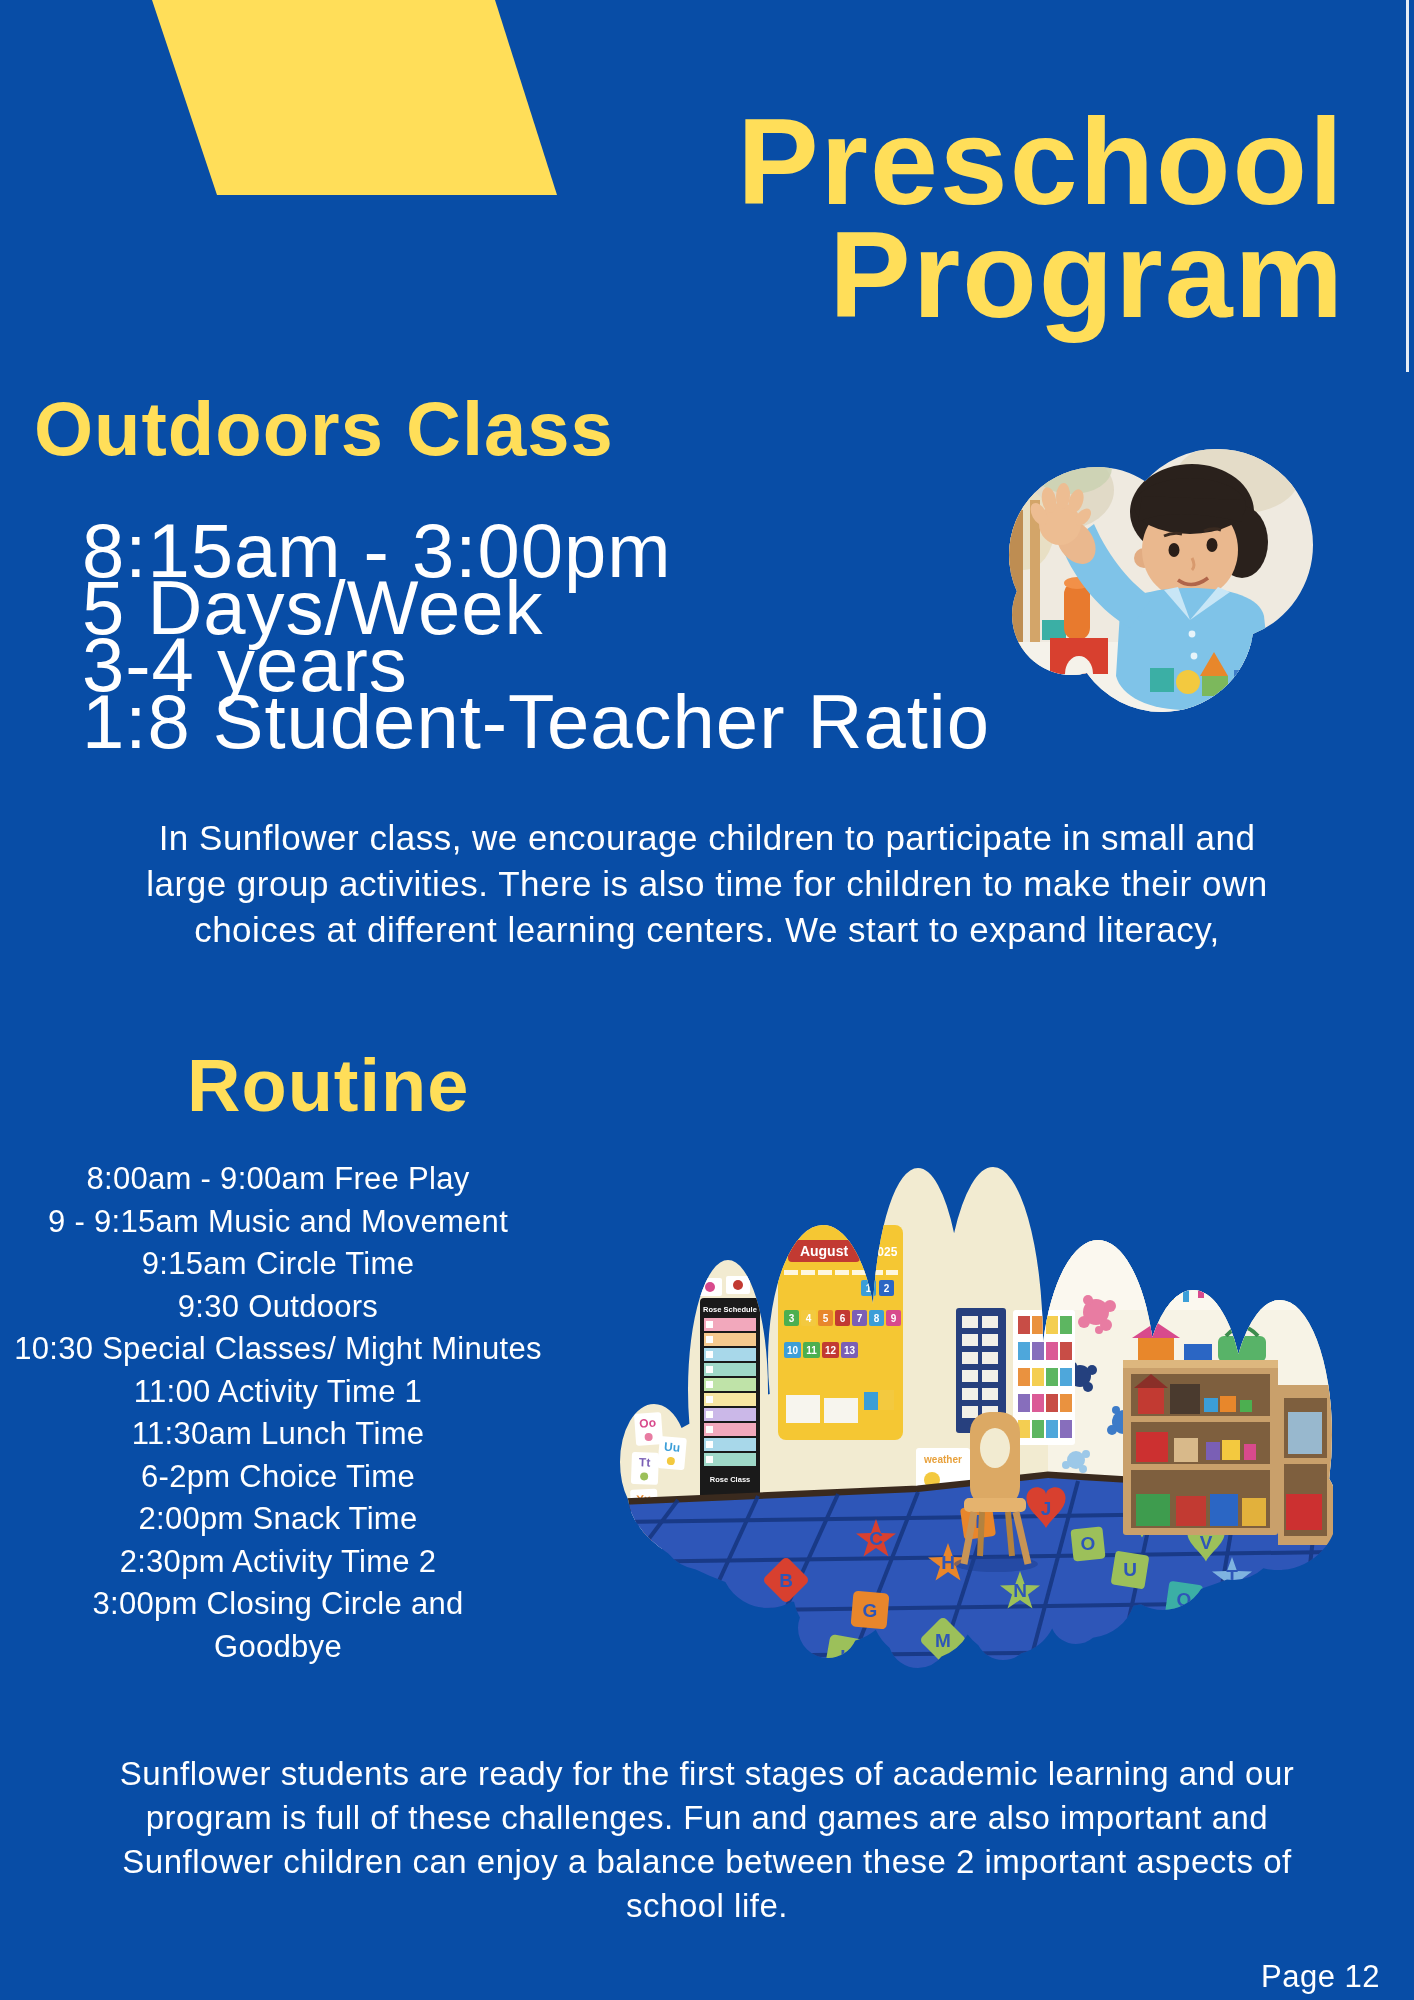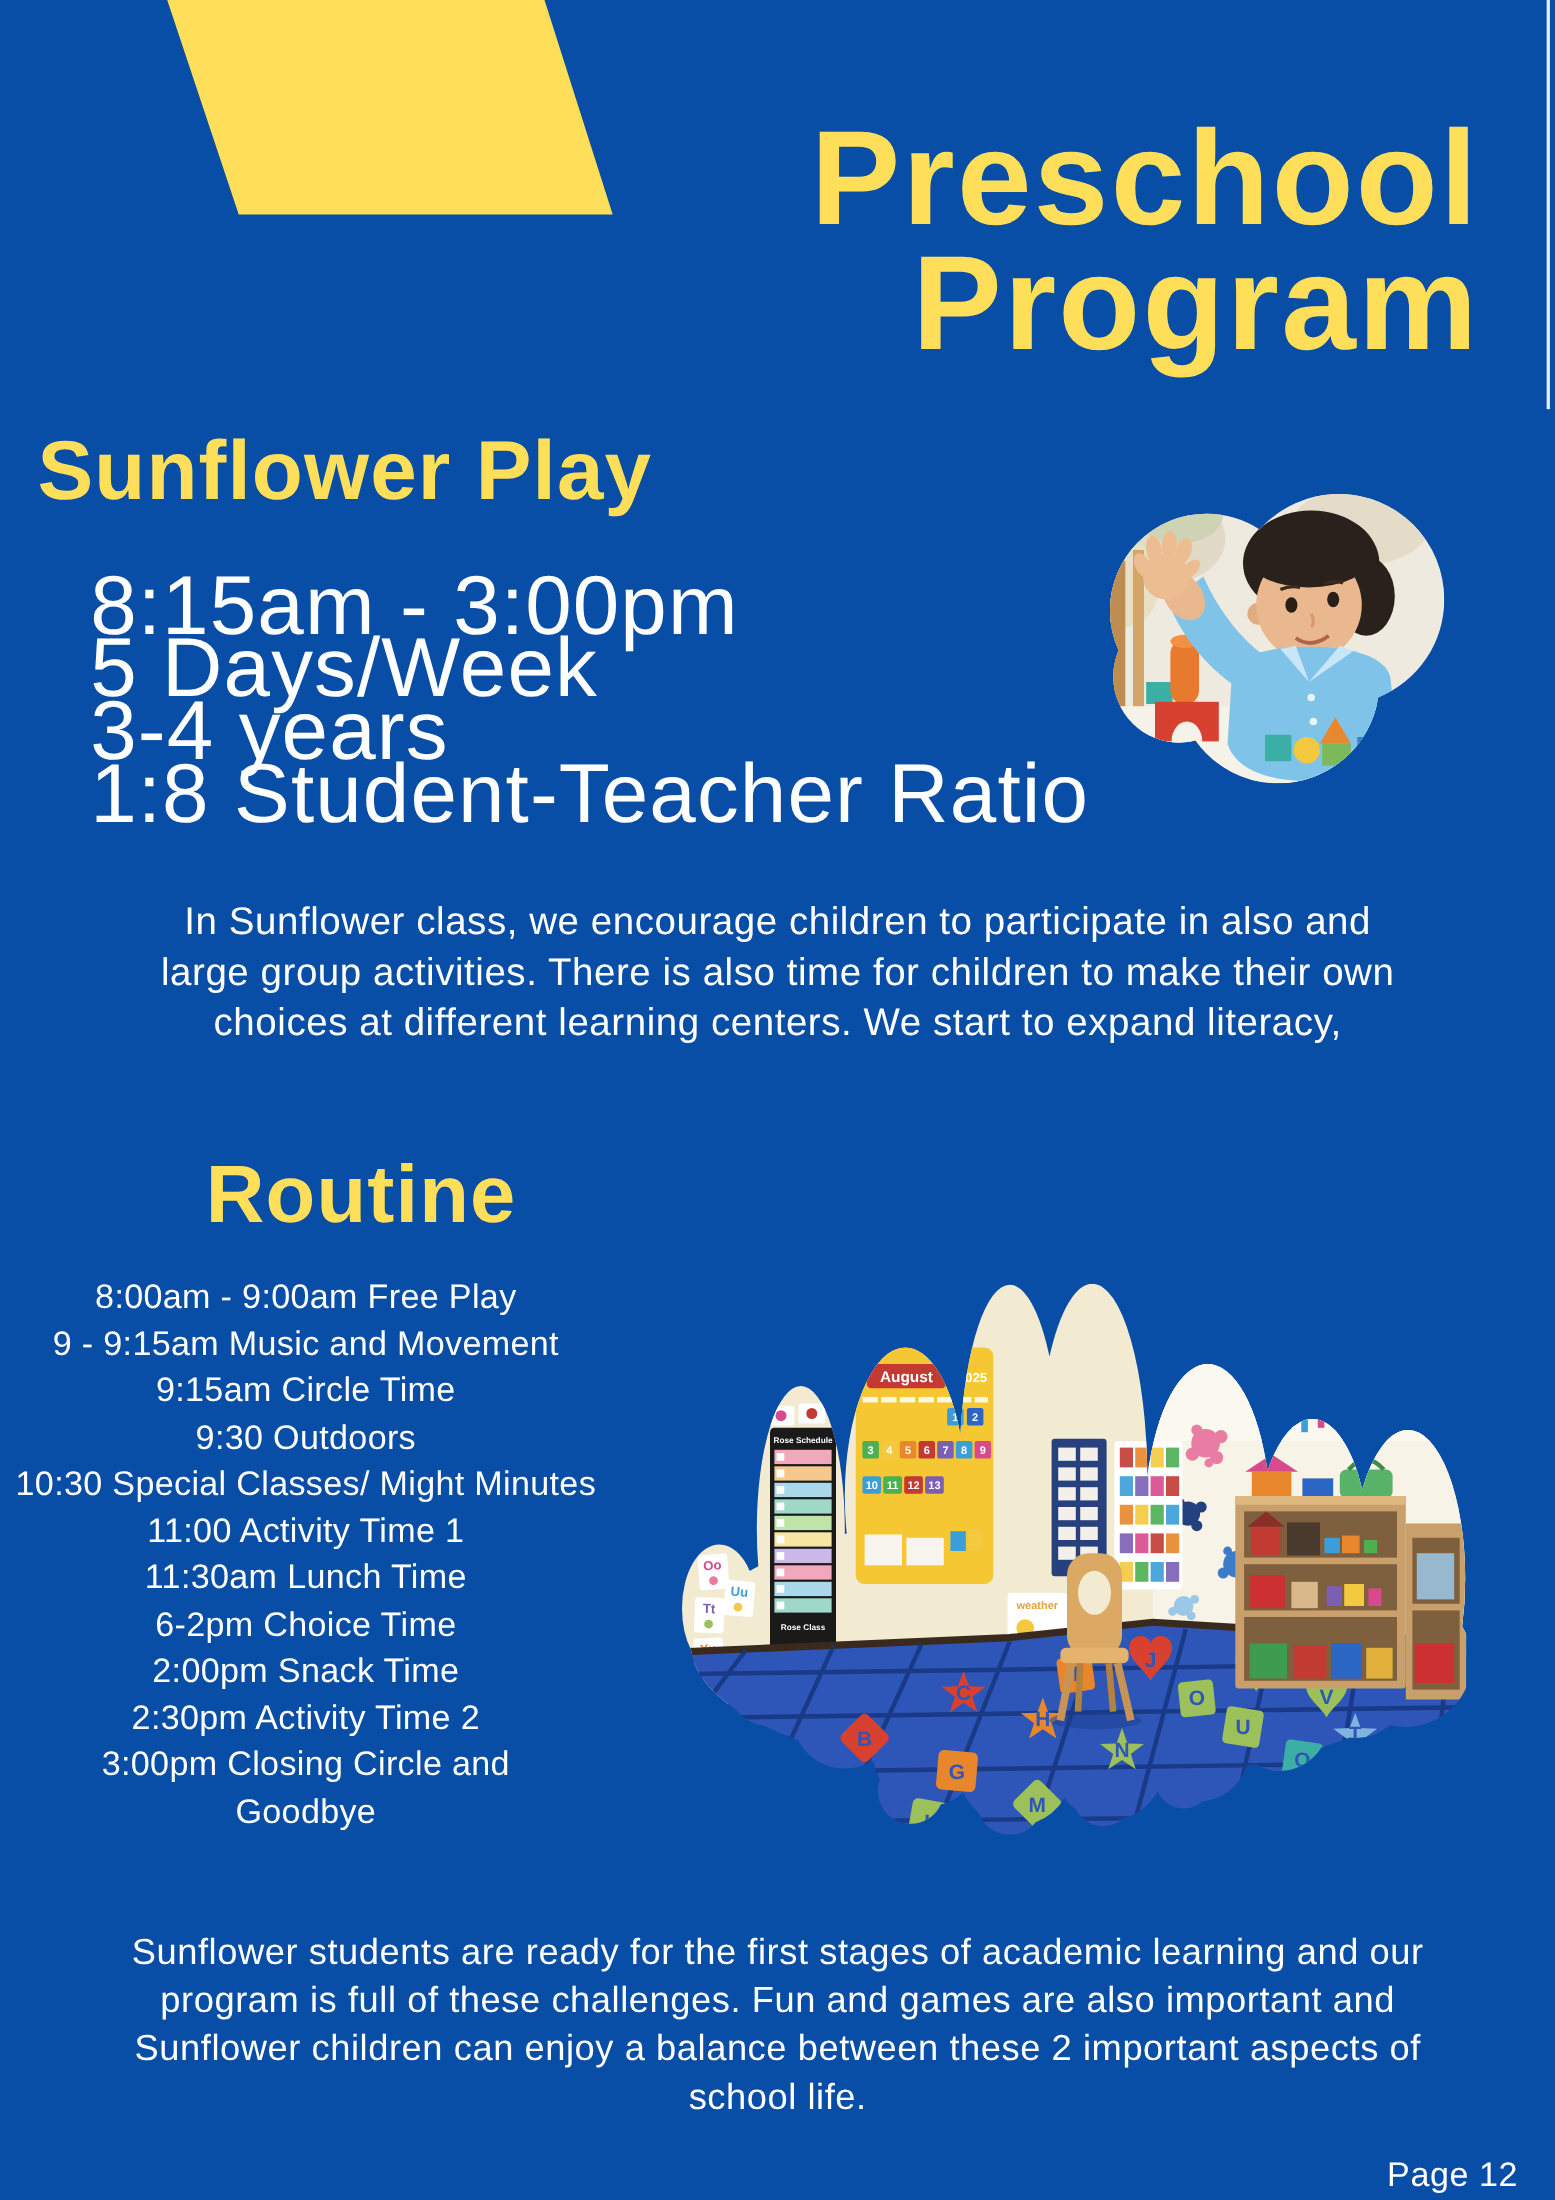--- a/index.html
+++ b/index.html
@@ -67,21 +67,21 @@
     <polygon points="152,0 495,0 557,195 217,195" fill="#FFDE59"></polygon>
   </svg>
 
   <div class="title">
     <div>Preschool</div>
     <div>Program</div>
   </div>
 
   <div class="artifact"></div>
 
-  <div class="h-sunflower">Sunflower Play</div>
+  <div class="h-sunflower">Outdoors Class</div>
 
   <div class="details">
     <div>8:15am - 3:00pm</div>
     <div>5 Days/Week</div>
     <div>3-4 years</div>
     <div>1:8 Student-Teacher Ratio</div>
   </div>
 
   <svg class="abs" style="left:1002px;top:430px;" width="315" height="288" viewBox="0 0 315 288">
     <defs>
@@ -145,21 +145,21 @@
         <circle cx="186" cy="252" r="12" fill="#F3C93F"></circle>
         <rect x="200" y="246" width="26" height="20" fill="#7CB85C"></rect>
         <polygon points="198,246 226,246 212,222" fill="#E8872B"></polygon>
         <rect x="232" y="240" width="22" height="22" fill="#3D7BC8"></rect>
         <rect x="258" y="248" width="18" height="16" fill="#FAFAF6"></rect>
       </g>
     </g>
   </svg>
 
   <div class="para para-top">
-    <div>In Sunflower class, we encourage children to participate in also and</div>
+    <div>In Sunflower class, we encourage children to participate in small and</div>
     <div>large group activities. There is also time for children to make their own</div>
     <div>choices at different learning centers. We start to expand literacy,</div>
   </div>
 
   <div class="h-routine">Routine</div>
 
   <div class="routine-list">
     <div>8:00am - 9:00am Free Play</div>
     <div>9 - 9:15am Music and Movement</div>
     <div>9:15am Circle Time</div>

